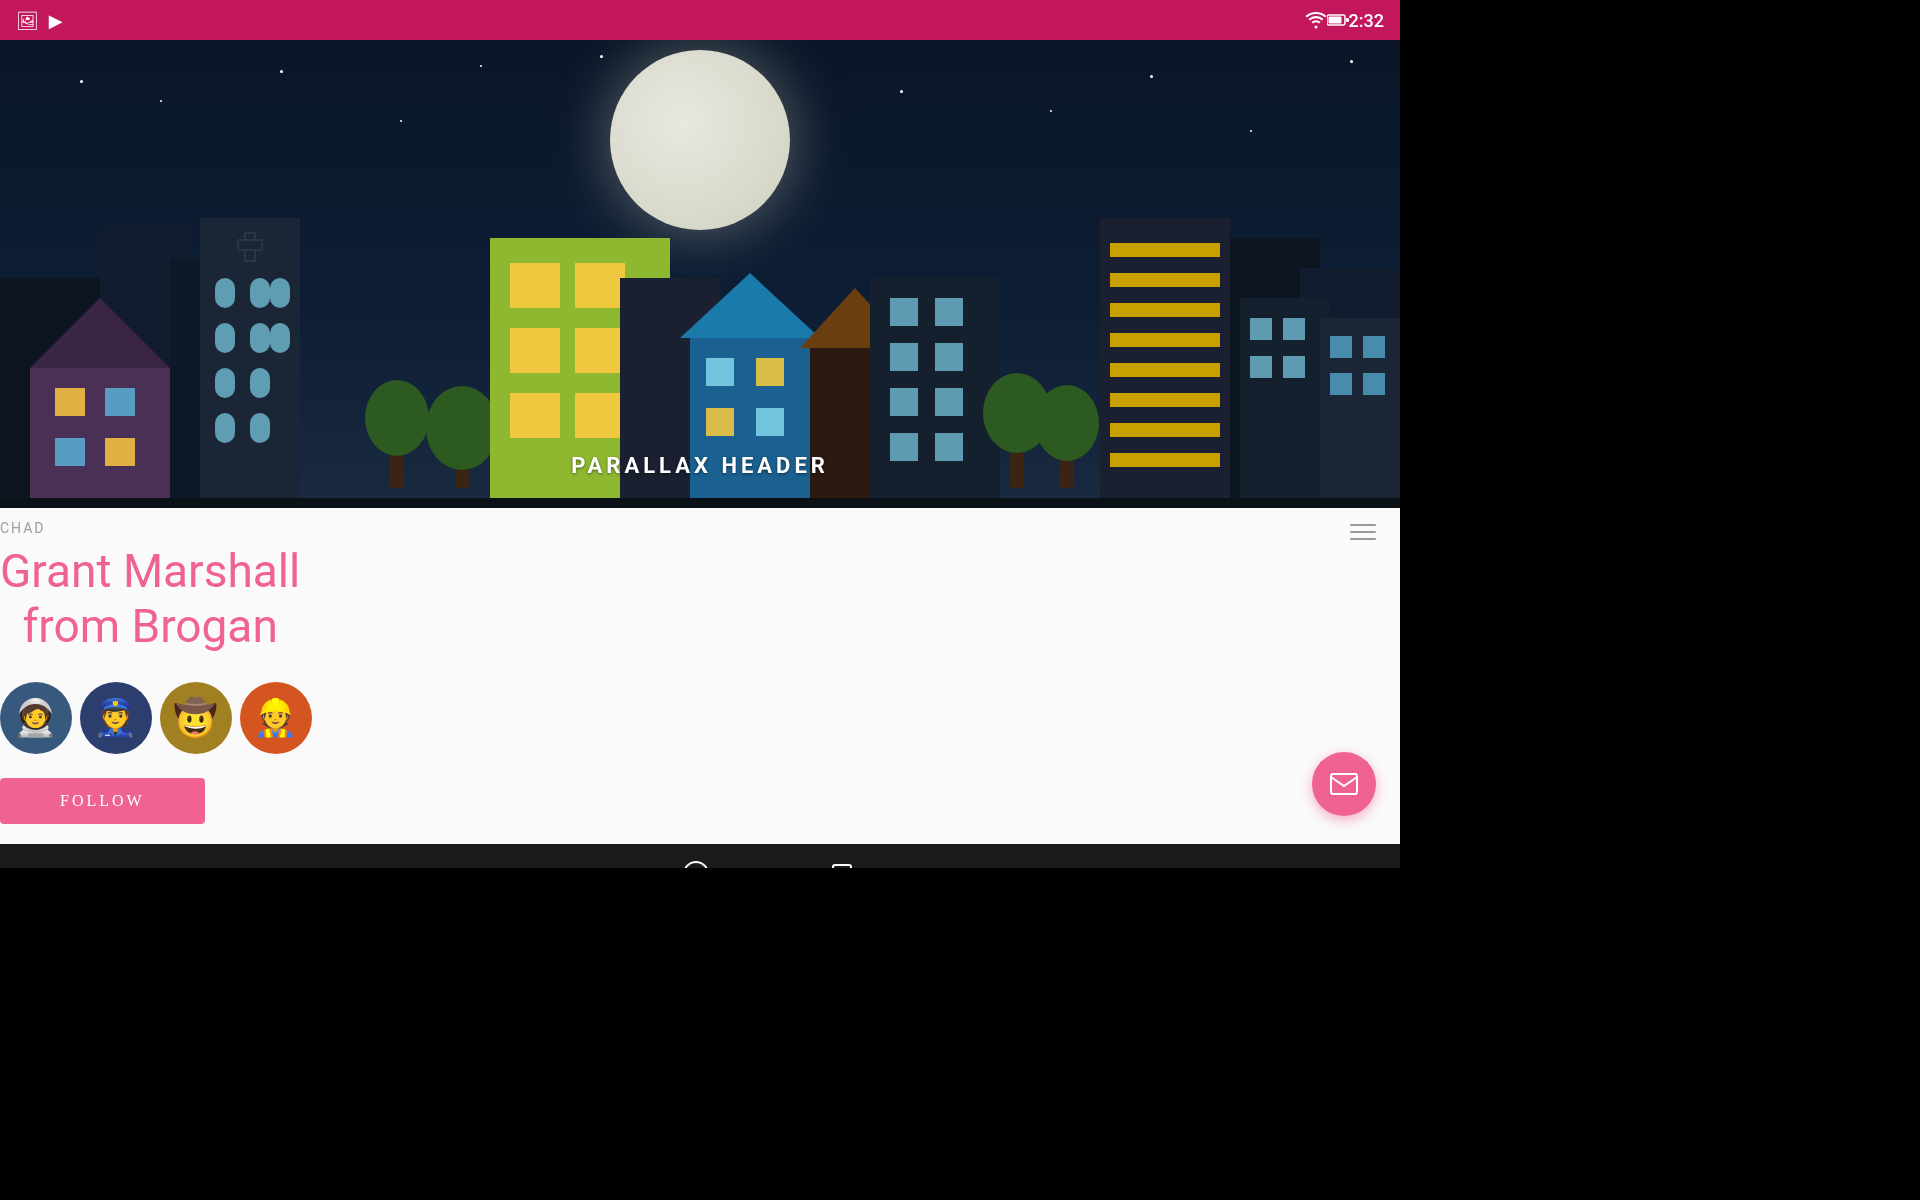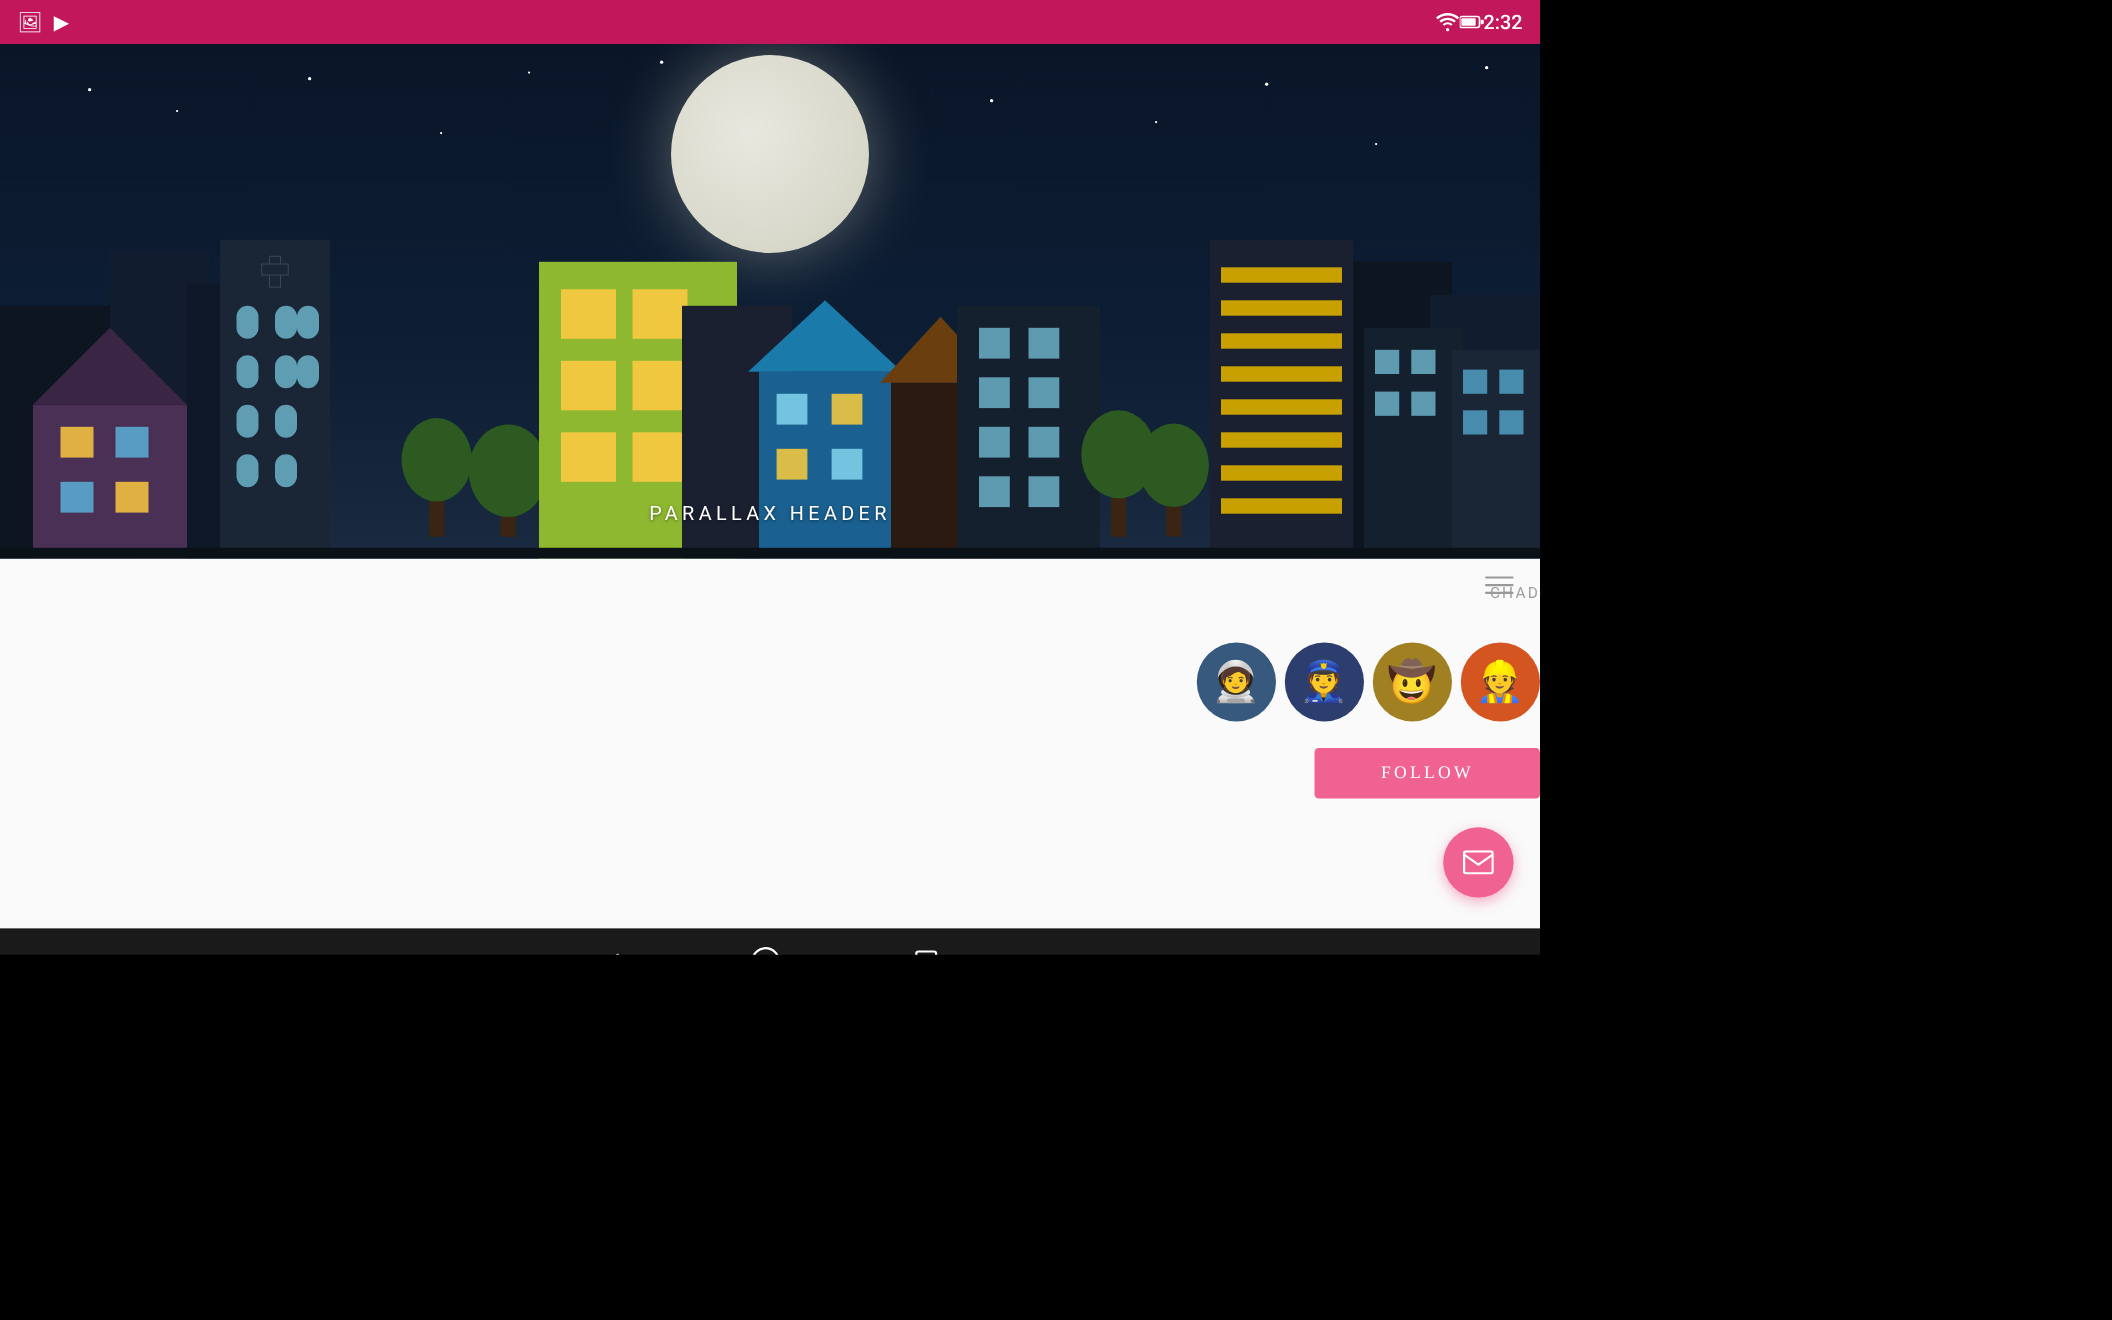--- a/index.html
+++ b/index.html
@@ -69,36 +69,36 @@
       box-shadow: 0 0 60px rgba(220,220,200,0.4);
     }
 
     
     .parallax-label {
       position: absolute;
       bottom: 30px;
       left: 50%;
       transform: translateX(-50%);
       color: white;
-      font-size: 18px;
+      font-size: 22px;
       letter-spacing: 4px;
-      font-weight: 400;
+      font-weight: 700;
       text-shadow: 0 1px 3px rgba(0,0,0,0.5);
     }
 
     
     #content-area {
       width: 100%;
       height: 336px;
       background: #fafafa;
       position: relative;
       display: flex;
       flex-direction: column;
-      align-items: flex-end;
-      padding-top: 24px;
+      align-items: flex-start;
+      padding-top: 12px;
     }
 
     
     .menu-icon-top {
       position: absolute;
       top: 16px;
       right: 24px;
       cursor: pointer;
       display: flex;
       flex-direction: column;
@@ -359,20 +359,24 @@
 <div id="content-area">
 
   <div class="menu-icon-top">
     <div class="menu-line"></div>
     <div class="menu-line"></div>
     <div class="menu-line"></div>
   </div>
 
   <div class="subtitle-label">CHAD</div>
 
+  <div class="main-name">
+    <span>Grant Marshall</span><br>
+    <span>from Brogan</span>
+  </div>
 
   <div class="avatars-row">
     <div class="avatar-circle avatar-1" style="font-size:36px;">🧑‍🚀</div>
     <div class="avatar-circle avatar-2" style="font-size:36px;">👮</div>
     <div class="avatar-circle avatar-3" style="font-size:36px;">🤠</div>
     <div class="avatar-circle avatar-4" style="font-size:36px;">👷</div>
   </div>
 
   <button class="follow-btn">FOLLOW</button>
 

